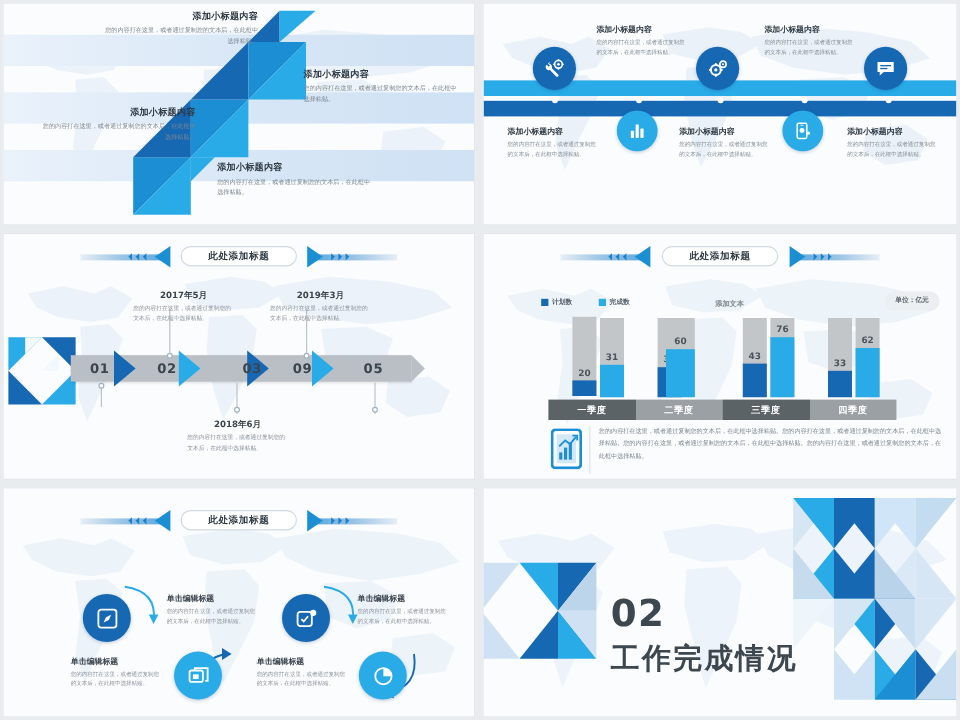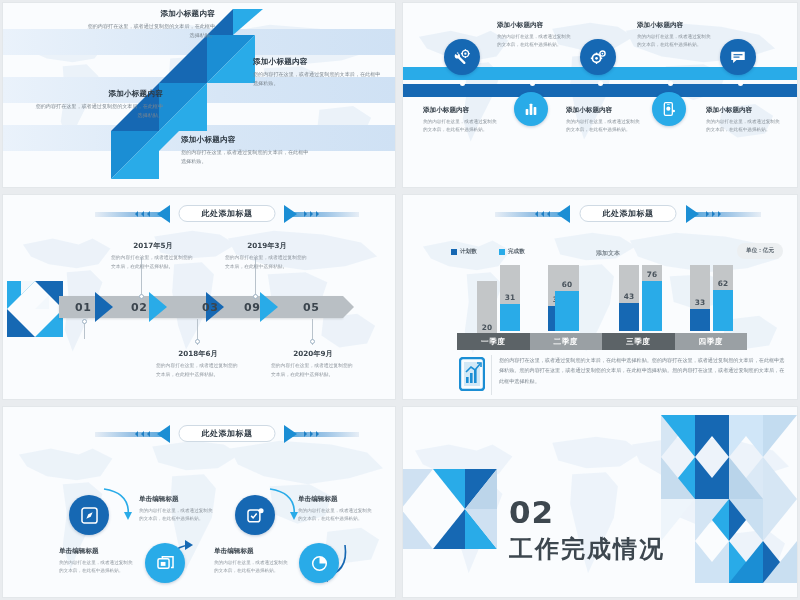--- a/index.html
+++ b/index.html
@@ -56,21 +56,21 @@
     box-shadow: 0 1px 3px rgba(20,60,110,.25);
   }
   .icirc.dark { background: #1668b3; }
   .icirc.lite { background: #29abe8; }
   .icirc svg { display: block; }
   .s2txt { position: absolute; width: 78px; }
   .s2txt .h { font-size: 6.6px; font-weight: bold; color: #2f3a44; margin-bottom: 3px; }
   .s2txt .b { font-size: 4.6px; color: #858e96; line-height: 1.8; }
 
   
-  .banner { position: absolute; left: 0; width: 100%; height: 26px; margin-left: 28px; }
+  .banner { position: absolute; left: 0; width: 100%; height: 26px; }
   .banner .rail {
     position: absolute; top: 11px; height: 5px;
     background: linear-gradient(90deg,#e7eef6,#9cc4e6,#5ba9dd);
   }
   .banner .rail.right { background: linear-gradient(90deg,#5ba9dd,#9cc4e6,#e7eef6); }
   .banner .pill {
     position: absolute; left: 50%; transform: translateX(-50%); top: 4px;
     padding: 2px 22px; border: 1px solid #cfdae4; border-radius: 9px;
     background: #fff; font-size: 8px; font-weight: bold; color: #2f3a44;
     letter-spacing: .5px; white-space: nowrap;
@@ -410,24 +410,20 @@
       <div class="b">您的内容打在这里，或者通过复制您的文本后，在此框中选择粘贴。</div>
     </div>
     <div class="s3txt" style="left:153px; top:154px;">
       <div class="h">2018年6月</div>
       <div class="b">您的内容打在这里，或者通过复制您的文本后，在此框中选择粘贴。</div>
     </div>
     <div class="s3txt" style="left:222px; top:46px;">
       <div class="h">2019年3月</div>
       <div class="b">您的内容打在这里，或者通过复制您的文本后，在此框中选择粘贴。</div>
     </div>
-    <div class="s3txt" style="left:268px; top:154px;">
-      <div class="h">2020年9月</div>
-      <div class="b">您的内容打在这里，或者通过复制您的文本后，在此框中选择粘贴。</div>
-    </div>
   </div>
 
   <div class="slide s4">
     <div class="map">
       <svg viewBox="0 0 396 206" preserveAspectRatio="none">
         <g fill="#e0ebf6">
           <path d="M20 52 L50 46 L76 52 L90 46 L108 56 L96 72 L74 76 L46 72 L28 64 Z"></path>
           <path d="M64 80 L88 78 L100 90 L92 112 L80 138 L70 160 L62 138 L66 108 Z"></path>
           <path d="M152 44 L190 38 L218 42 L234 52 L214 64 L184 66 L158 60 Z"></path>
           <path d="M172 72 L200 70 L212 82 L208 110 L196 136 L184 158 L176 134 L170 100 Z"></path>
@@ -459,21 +455,21 @@
     <div class="lg" style="left:96px; top:53px;">
       <span class="lgsw" style="background:#29abe8"></span>
       <span>完成数</span>
     </div>
 
     <div class="addtext" style="left:193px; top:54px;">添加文本</div>
     <div class="unit" style="right:14px; top:48px;">单位：亿元</div>
 
     <div class="plot" style="left:0;top:0;width:100%;height:100%;">
 
-      <div class="bar" style="left:74px;  bottom:52px; width:20px; height:66px;">
+      <div class="bar" style="left:74px;  bottom:69px; width:20px; height:66px;">
         <div class="rem" style="height:66px;"></div>
         <div class="fil" style="height:13px; background:#1668b3;"></div>
         <div class="vl" style="bottom:15px;">20</div>
       </div>
       <div class="bar" style="left:97px;  bottom:68px; width:20px; height:66px;">
         <div class="rem" style="height:66px;"></div>
         <div class="fil" style="height:27px; background:#29abe8;"></div>
         <div class="vl" style="bottom:29px;">31</div>
       </div>
 

